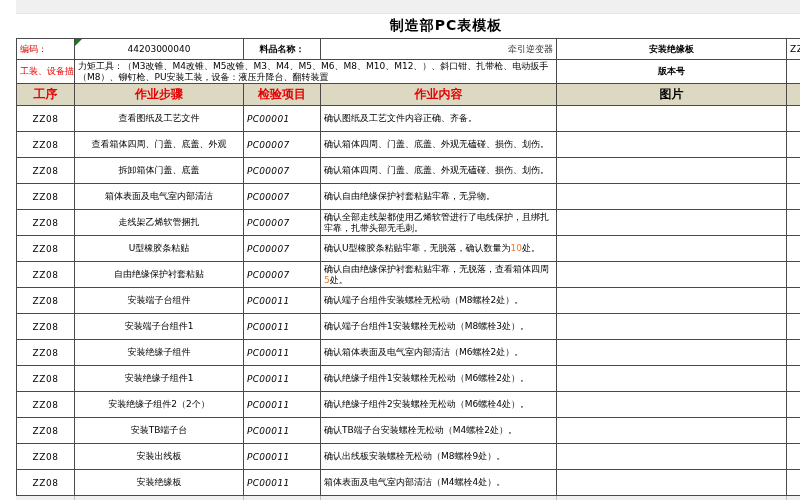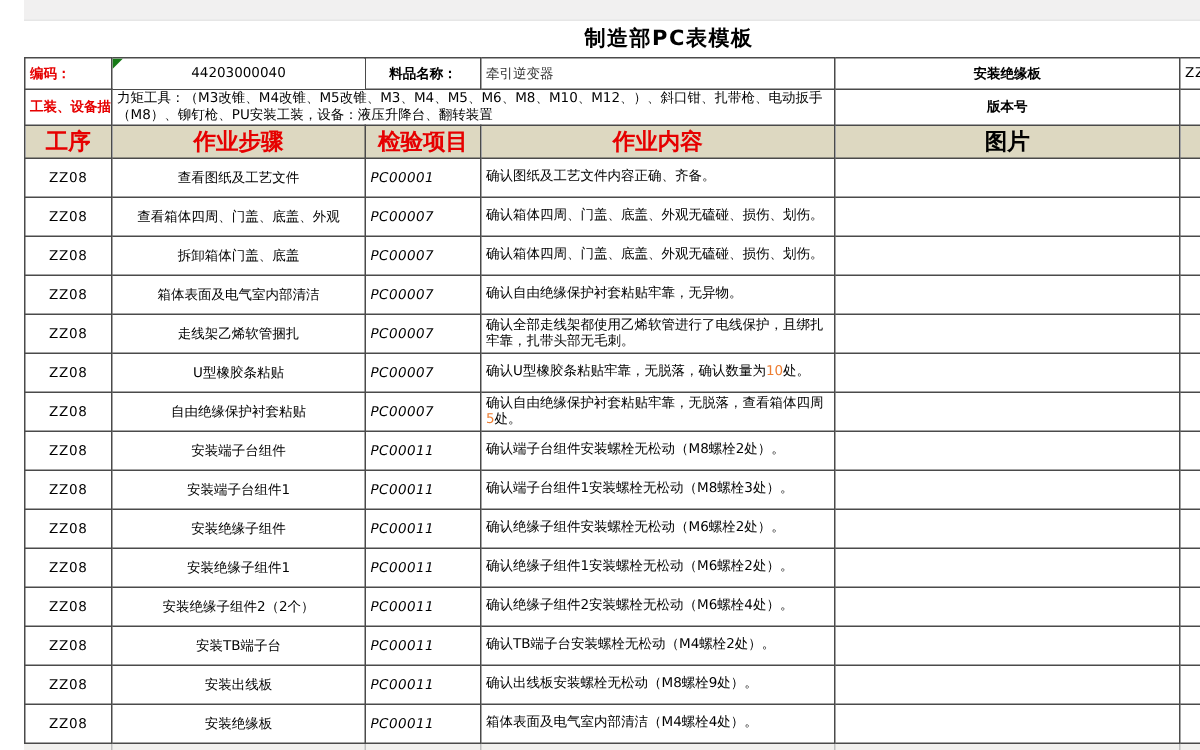--- a/index.html
+++ b/index.html
@@ -8,33 +8,33 @@
   .chrome-strip{height:13px;background:#f1f0f0;border-bottom:1px solid #e6e6e6;}
   .title-row{height:24px;display:flex;align-items:center;justify-content:center;}
   .title-row .t{font-size:14px;font-weight:bold;letter-spacing:1px;transform:translateX(30px);}
   table.sheet{border-collapse:collapse;table-layout:fixed;width:800px;}
   table.sheet td{border:1px solid #4a4a4a;overflow:hidden;padding:0 3px;font-size:9px;
                  vertical-align:middle;background:#fff;}
   td.no-right{border-right:none;}
   
   tr.rowA td{height:20px;}
   tr.rowB td{height:23px;}
-  .red-label{color:#e60000;font-weight:bold;}
+  .red-label{color:#e60000;font-weight:normal;}
   .code-label{font-size:9px;text-align:left;padding-left:2px;}
   .code-value{text-align:center;position:relative;font-size:9px;}
   .tri{position:absolute;top:0;left:0;width:0;height:0;
        border-top:7px solid #167a16;border-right:7px solid transparent;}
   .item-label{text-align:center;font-weight:bold;font-size:9px;}
-  .item-value{text-align:left;font-size:8.5px;color:#333;}
+  .item-value{text-align:right;font-size:8.5px;color:#333;}
   .doc-label{text-align:center;font-weight:bold;font-size:9.5px;}
   .docno-value{font-size:8.5px;padding-left:4px;letter-spacing:.5px;white-space:nowrap;}
   .tooling-label{font-size:7.5px;text-align:left;padding:0 1px;white-space:nowrap;}
   .tooling-desc{font-size:8.5px;line-height:11px;text-align:left;padding:1px 4px;}
   
-  tr.hdr td{height:21px;background:#ddd8c1;text-align:center;font-weight:bold;font-size:15px;margin-top:32px;}
+  tr.hdr td{height:21px;background:#ddd8c1;text-align:center;font-weight:bold;font-size:12px;margin-top:32px;}
   tr.hdr td.red{color:#e60000;}
   
   tr.body-row td{height:25px;}
   td.c-process{text-align:center;letter-spacing:.5px;}
   td.c-step{text-align:center;padding:0 4px;}
   td.c-insp{text-align:left;letter-spacing:.3px;font-style:italic;}
   td.c-content{text-align:left;padding:1px 3px;line-height:11px;}
   .hl{color:#ed7d31;}
   
   .partial-strip{height:12px;background:#f1f0ee;position:relative;}
@@ -160,21 +160,21 @@
     <td class="c-step">安装端子台组件1</td>
     <td class="c-insp">PC00011</td>
     <td class="c-content"><span>确认端子台组件1安装螺栓无松动（M8螺栓3处）。</span><span class="hl"></span><span></span></td>
     <td></td>
     <td class="no-right"></td>
   </tr>
   <tr class="body-row">
     <td class="c-process">ZZ08</td>
     <td class="c-step">安装绝缘子组件</td>
     <td class="c-insp">PC00011</td>
-    <td class="c-content"><span>确认绝缘子组件安装螺栓无松动（M6螺栓2处）。</span><span class="hl"></span><span></span></td>
+    <td class="c-content"><span>确认箱体表面及电气室内部清洁（M6螺栓2处）。</span><span class="hl"></span><span></span></td>
     <td></td>
     <td class="no-right"></td>
   </tr>
   <tr class="body-row">
     <td class="c-process">ZZ08</td>
     <td class="c-step">安装绝缘子组件1</td>
     <td class="c-insp">PC00011</td>
     <td class="c-content"><span>确认绝缘子组件1安装螺栓无松动（M6螺栓2处）。</span><span class="hl"></span><span></span></td>
     <td></td>
     <td class="no-right"></td>

